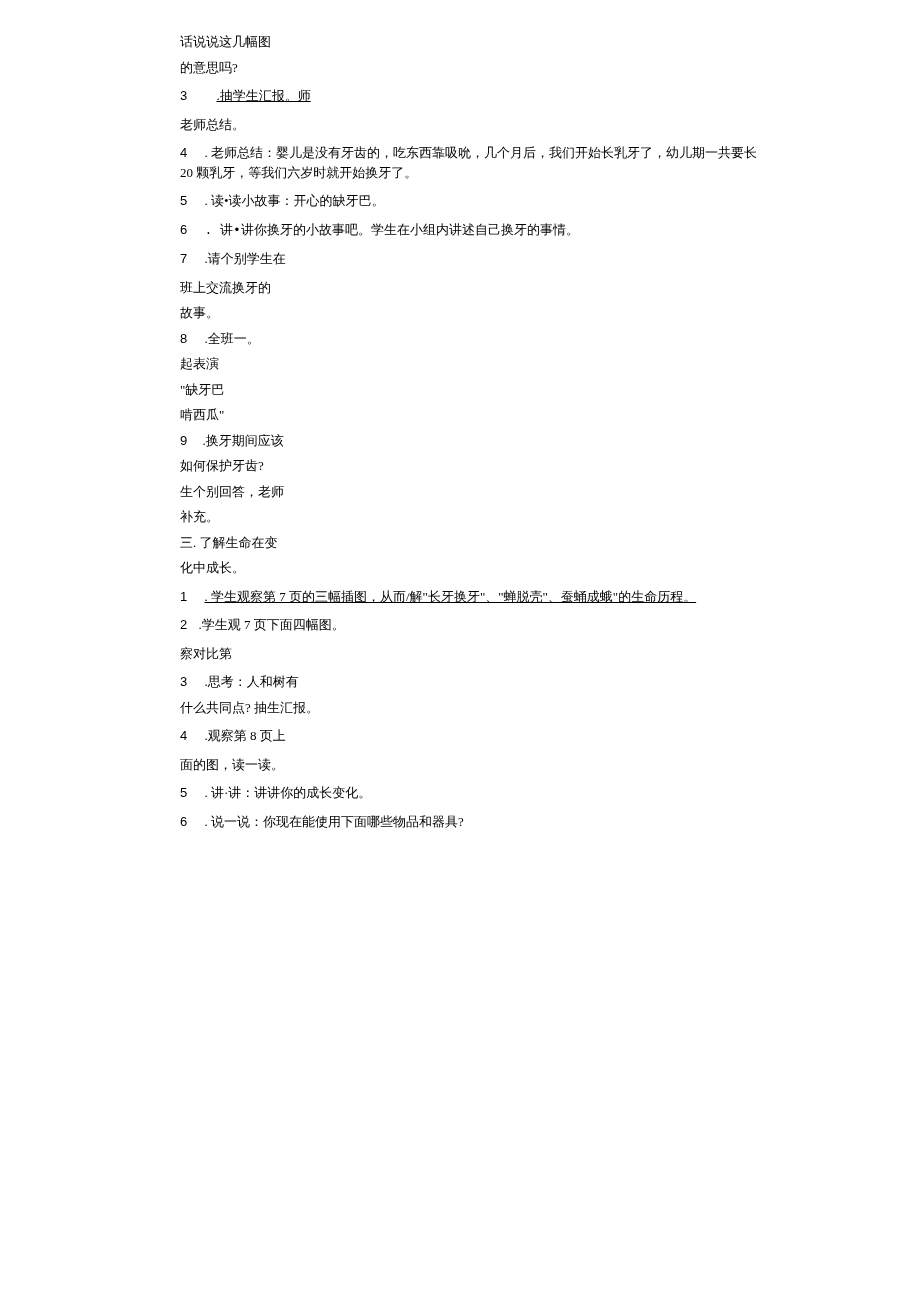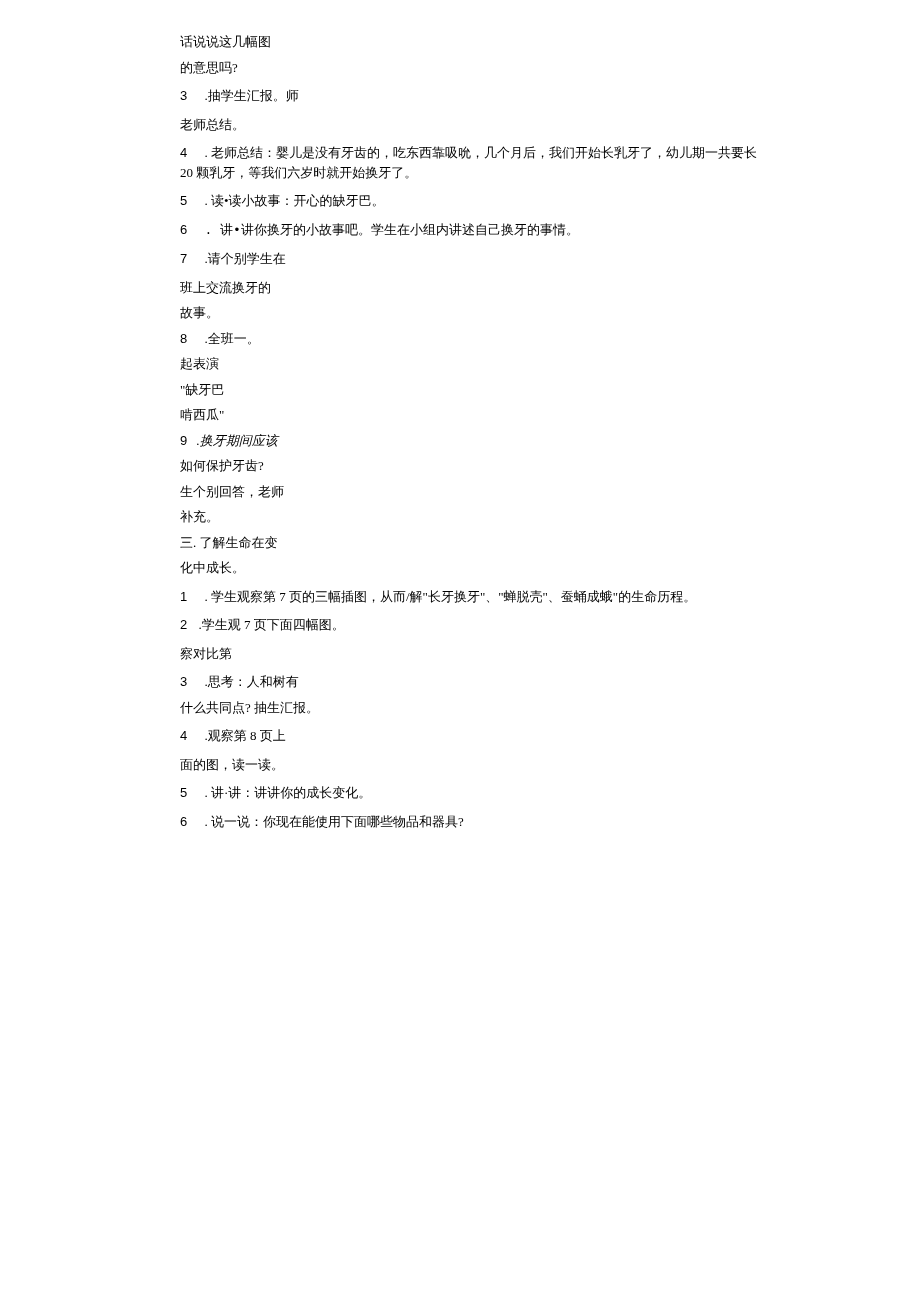--- a/index.html
+++ b/index.html
@@ -34,21 +34,21 @@
     }
   </style>
 </head>
 <body>
 
 <div class="line">话说说这几幅图</div>
 <div class="line spaced">的意思吗?</div>
 
 <div class="line spaced">
   <span class="num indent-num">3</span>
-  <span class="after-num" style="margin-left: 14px;">.抽学生汇报。师</span>
+  <span class="after-num" style="margin-left: 26px; text-decoration: underline;">.抽学生汇报。师</span>
 </div>
 <div class="line spaced">老师总结。</div>
 
 <div class="line spaced" style="max-width: 580px;">
   <span class="num indent-num">4</span>
   <span class="after-num" style="margin-left: 14px;">. 老师总结：婴儿是没有牙齿的，吃东西靠吸吮，几个月后，我们开始长乳牙了，幼儿期一共要长 20 颗乳牙，等我们六岁时就开始换牙了。</span>
 </div>
 
 <div class="line spaced">
   <span class="num indent-num">5</span>
@@ -70,31 +70,31 @@
 <div class="line">
   <span class="num indent-num">8</span>
   <span class="after-num" style="margin-left: 14px;">.全班一。</span>
 </div>
 <div class="line">起表演</div>
 <div class="line">"缺牙巴</div>
 <div class="line">啃西瓜"</div>
 
 <div class="line">
   <span class="num indent-num">9</span>
-  <span class="after-num" style="margin-left: 6px; font-style: italic;">.换牙期间应该</span>
+  <span class="after-num" style="margin-left: 12px;">.换牙期间应该</span>
 </div>
 <div class="line">如何保护牙齿?</div>
 <div class="line">生个别回答，老师</div>
 <div class="line">补充。</div>
 <div class="line">三. 了解生命在变</div>
 <div class="line spaced">化中成长。</div>
 
 <div class="line spaced">
   <span class="num indent-num">1</span>
-  <span class="after-num" style="margin-left: 14px;">. 学生观察第 7 页的三幅插图，从而/解"长牙换牙"、"蝉脱壳"、蚕蛹成蛾"的生命历程。</span>
+  <span class="after-num" style="margin-left: 14px; text-decoration: underline;">. 学生观察第 7 页的三幅插图，从而/解"长牙换牙"、"蝉脱壳"、蚕蛹成蛾"的生命历程。</span>
 </div>
 
 <div class="line spaced">
   <span class="num indent-num">2</span>
   <span class="after-num" style="margin-left: 8px;">.学生观 7 页下面四幅图。</span>
 </div>
 <div class="line spaced">察对比第</div>
 
 <div class="line">
   <span class="num indent-num">3</span>

